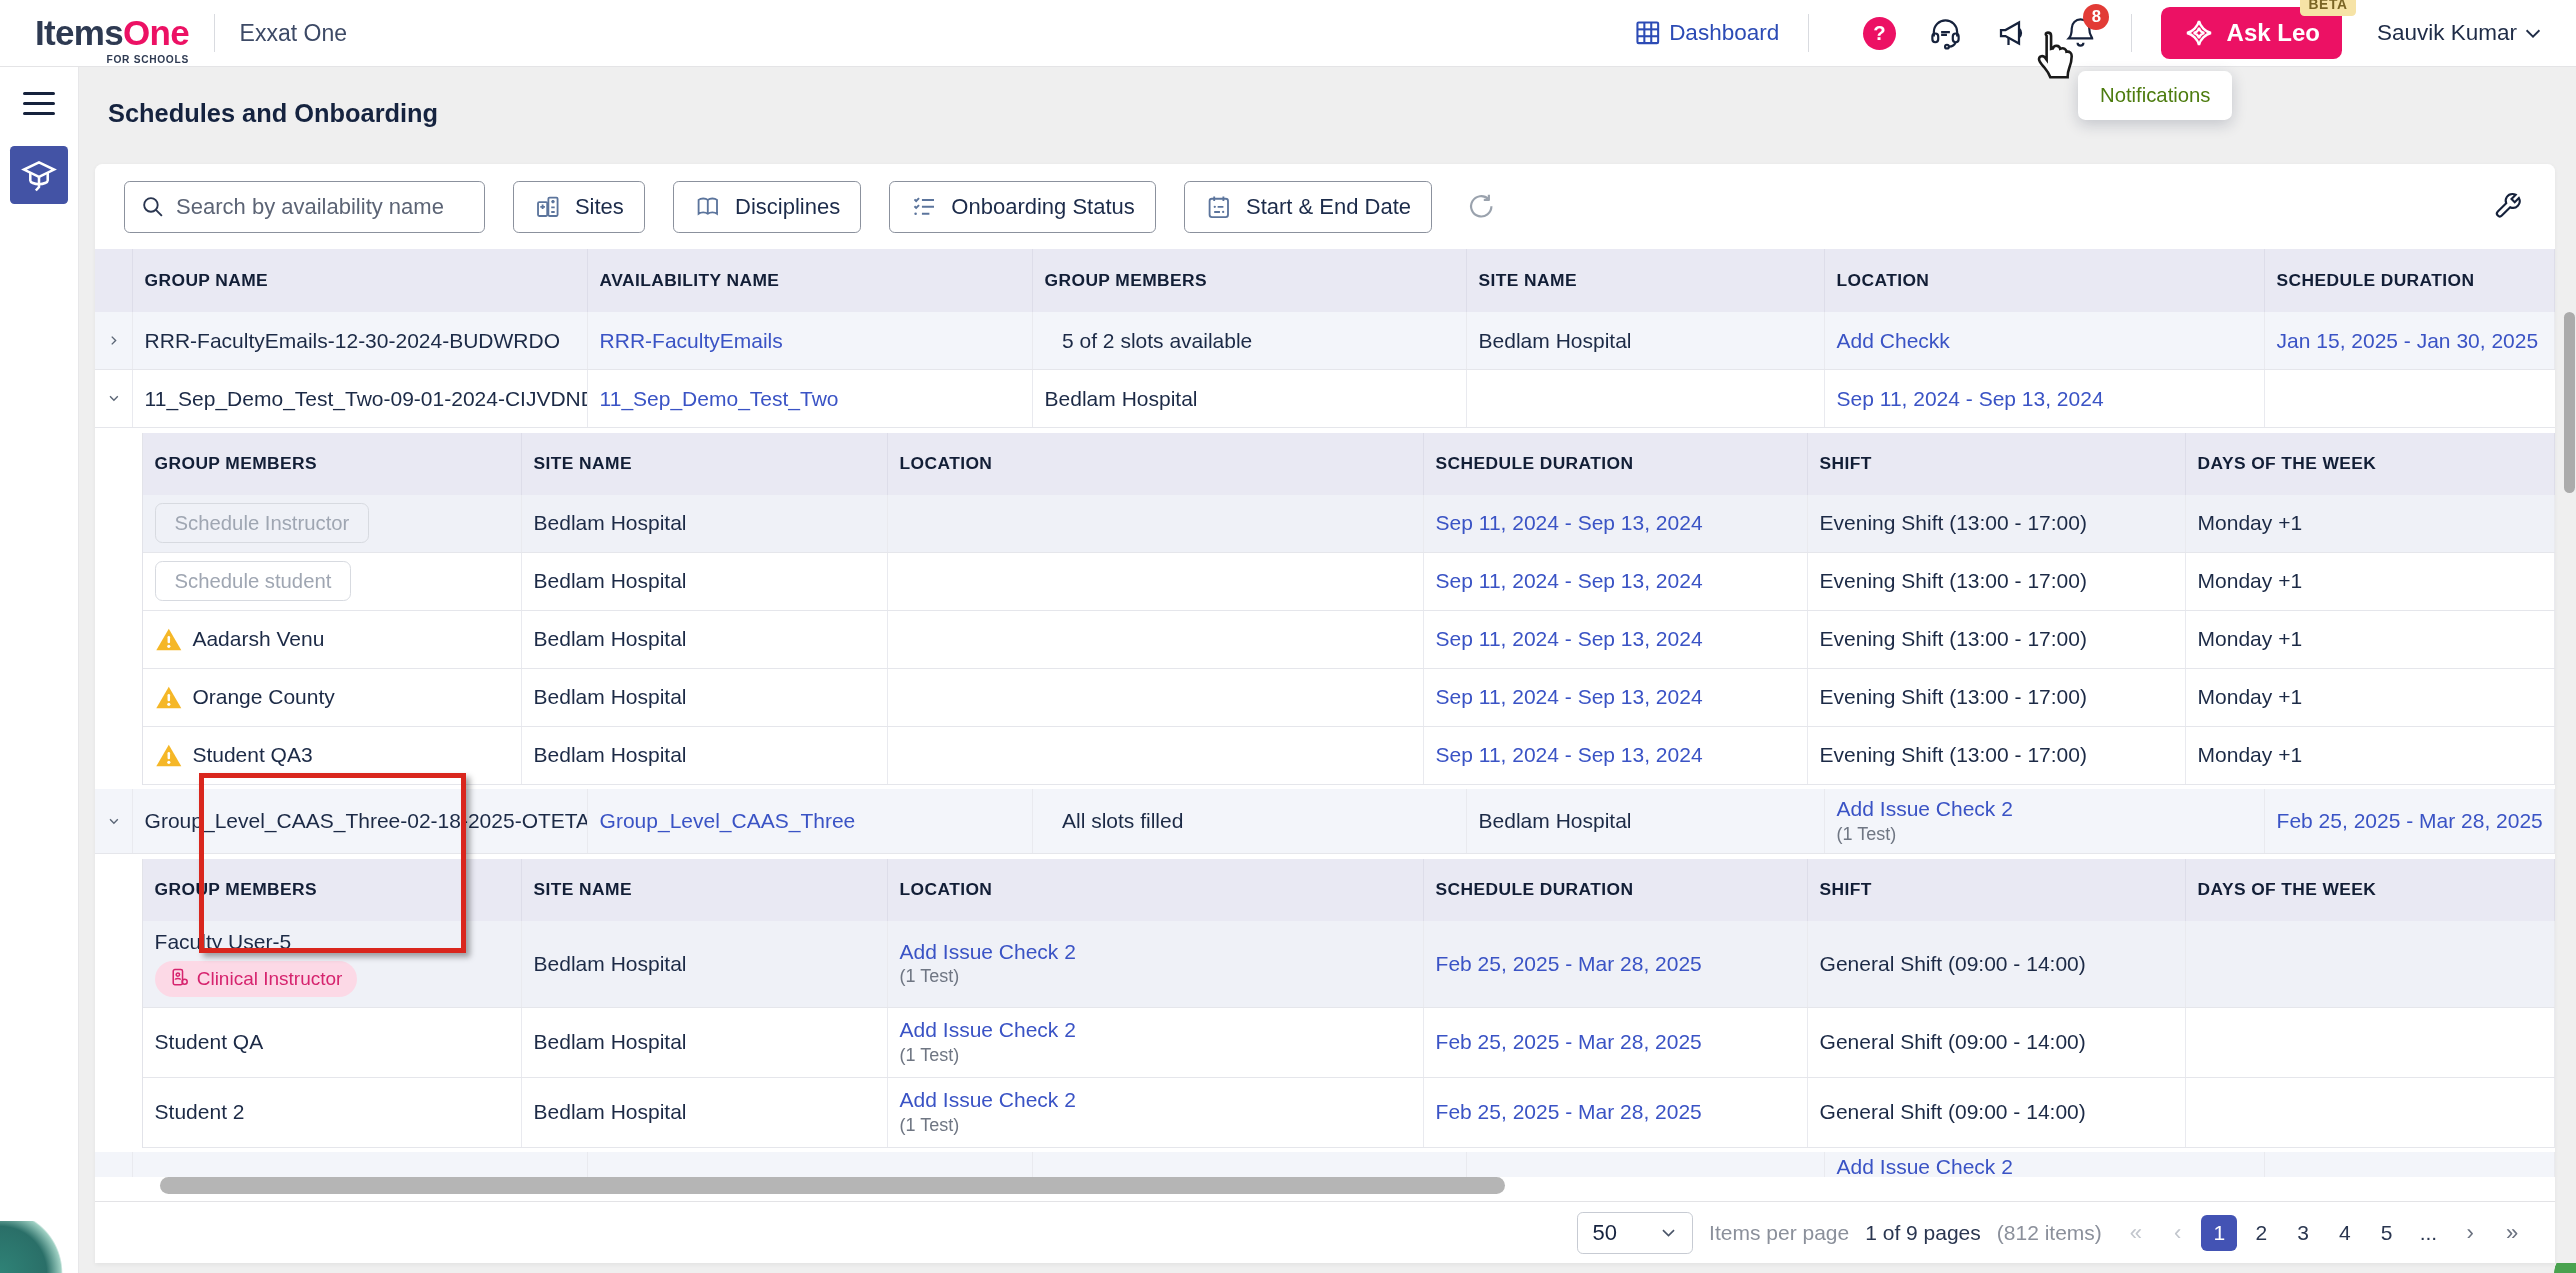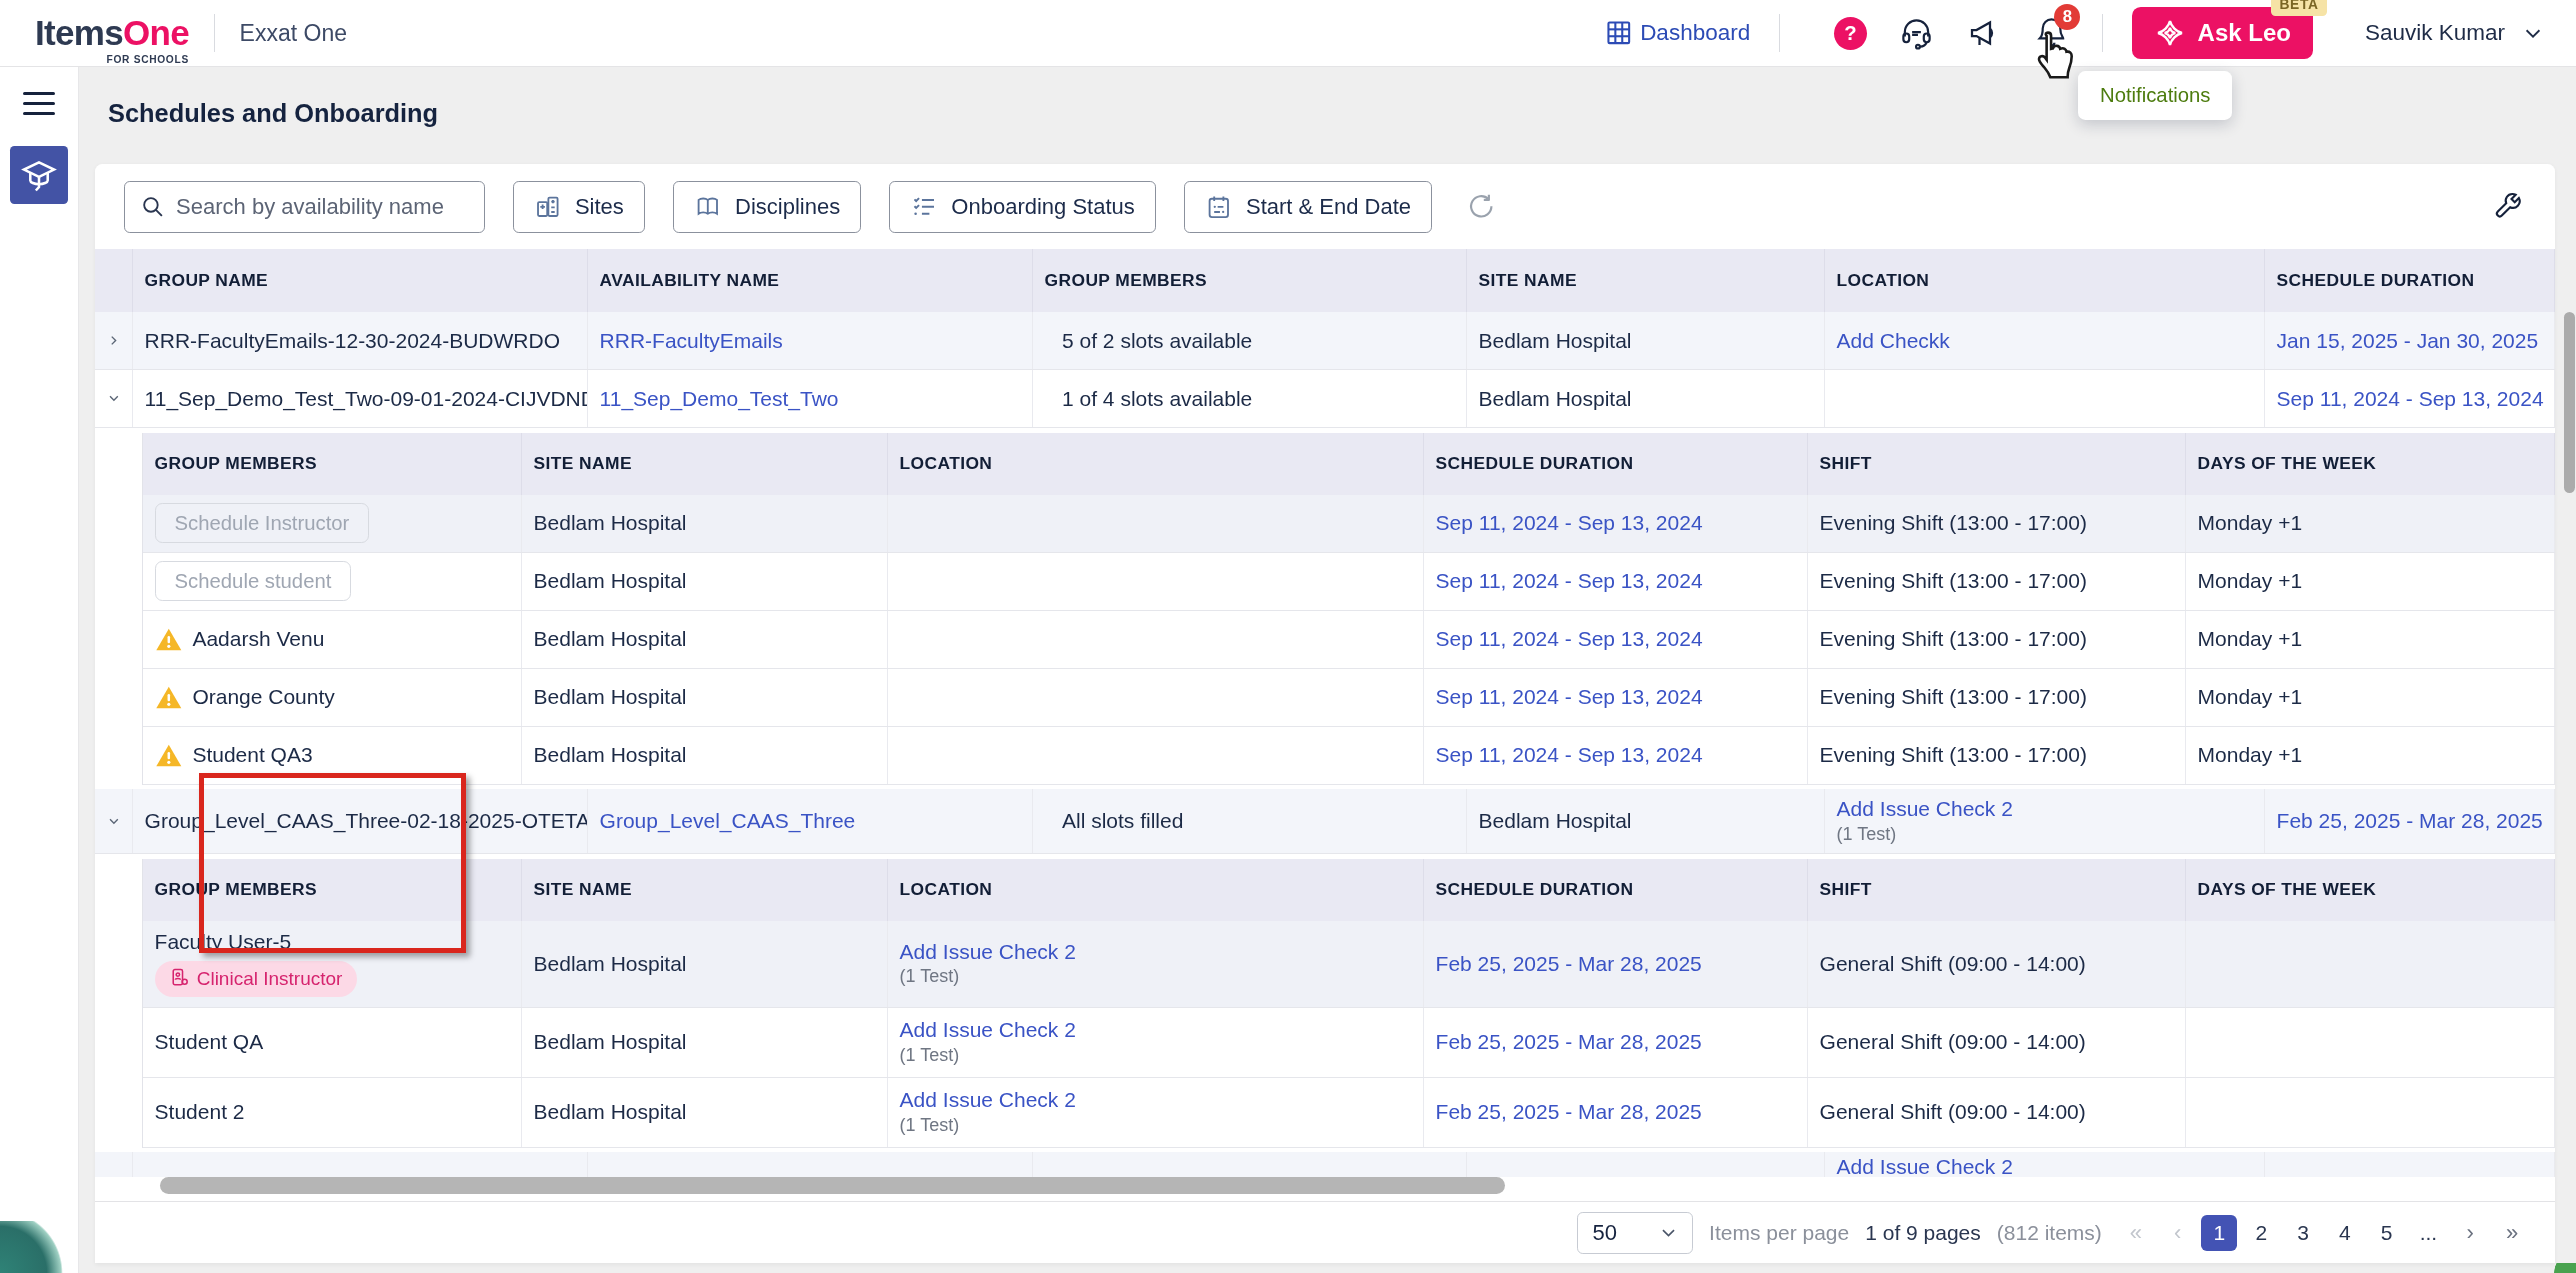--- a/index.html
+++ b/index.html
@@ -22,21 +22,21 @@
                  display:flex; align-items:center; justify-content:center; font-size:20.3px; font-weight:bold; }
   .bell-wrap { position:relative; }
   .bell-badge { position:absolute; top:-10.2px; right:-11.6px; min-width:26px; height:26px; border-radius:13px;
                 background:#e23b36; color:#fff; font-size:16.7px; font-weight:bold;
                 display:flex; align-items:center; justify-content:center; padding:0 4.4px; }
   .askleo { position:relative; background:#ec1164; border:none; color:#fff; font-size:24px; font-weight:bold;
             border-radius:8.7px; padding:10.2px 22px; display:flex; align-items:center; gap:11.6px;
             font-family:"Liberation Sans", sans-serif; }
   .beta-badge { position:absolute; top:-13px; right:-14.5px; background:#f6e3a6; color:#7a6524;
                 font-size:13.8px; font-weight:bold; padding:3.6px 8.7px; border-radius:4.4px; letter-spacing:0.7px; }
-  .user-wrap { display:flex; align-items:center; gap:17px; margin-left:52px; font-size:22.5px; color:#1f2c47; }
+  .user-wrap { display:flex; align-items:center; gap:5px; margin-left:35px; font-size:22.5px; color:#1f2c47; }
   .tooltip { position:absolute; left:2078px; top:71px; background:#ffffff; border-radius:7.3px;
              box-shadow:0 4.4px 14.5px rgba(20,30,60,.20); padding:13px 22px; font-size:20.3px; color:#4d7c0f; z-index:40; }
   .cursor-hand { position:absolute; left:2031px; top:27.6px; z-index:50; }
 
   
   .sidebar { position:absolute; left:0; top:67px; width:79px; height:1206px; background:#ffffff;
              border-right:0.7px solid #e7e7e9; z-index:20; }
   .hamburger { width:32px; margin:25px auto 0; display:flex; flex-direction:column; gap:7.3px; }
   .hamburger span { display:block; height:2.9px; background:#16223c; border-radius:1.5px; }
   .nav-tile { width:58px; height:58px; margin:30.5px auto 0; background:#4353a5; border-radius:4.4px;
@@ -337,21 +337,20 @@
         <div class="group-row grid-row">
           <div class="cell expander open">
             <svg width="19" height="19" viewBox="0 0 16 16" fill="none" stroke="#5a6575" stroke-width="1.6">
               <path d="M5.5 3.5 10 8l-4.5 4.5"></path>
             </svg>
           </div>
           <div class="cell">11_Sep_Demo_Test_Two-09-01-2024-CIJVDND</div>
           <div class="cell">
             <span class="link">11_Sep_Demo_Test_Two</span>
           </div>
-          <div class="cell" style="padding-left: 29px;">1 of 4 slots available</div>
           <div class="cell">Bedlam Hospital</div>
           <div class="cell loc-cell "></div>
           <div class="cell">
             <span class="link">Sep 11, 2024 - Sep 13, 2024</span>
           </div>
         </div>
         <div class="nested">
           <div class="ngrid nhdr">
             <div class="cell">GROUP MEMBERS</div>
             <div class="cell">SITE NAME</div>

